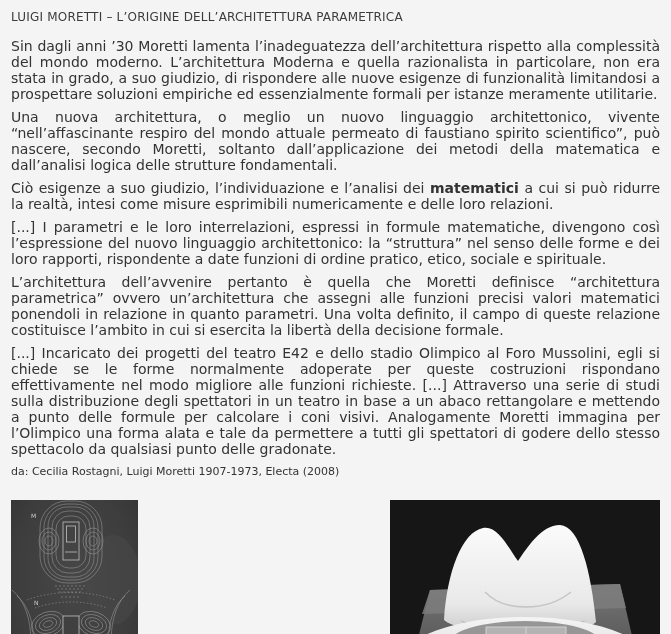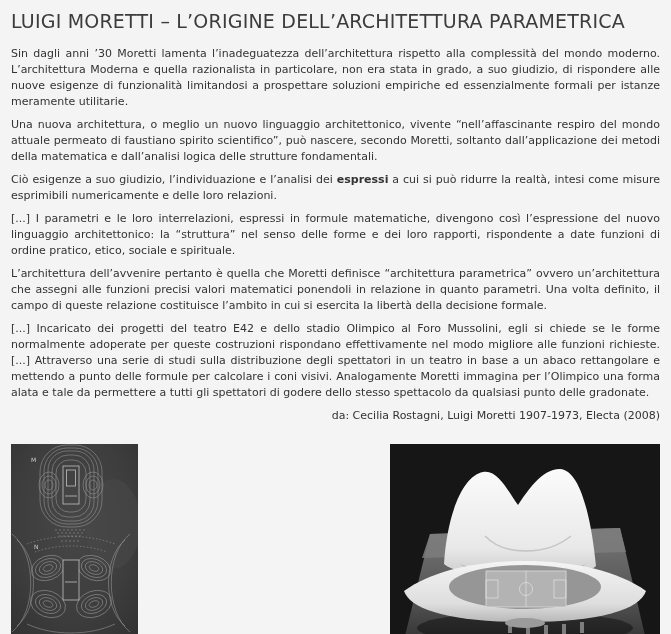--- a/index.html
+++ b/index.html
@@ -4,51 +4,50 @@
 <style>
   html,body{margin:0;padding:0;}
   .page{
     width:671px;height:634px;box-sizing:border-box;
     padding:8px 11px 10px 11px;
     background:#f4f4f4;
     font-family:"DejaVu Sans","Liberation Sans",sans-serif;
     overflow:hidden;
   }
   h1.title{
-    font-size:19px;font-weight:400;color:#3c3c3c;
+    font-size:12px;font-weight:400;color:#3c3c3c;
     margin:2px 0 14px 0;letter-spacing:.2px;
   }
   p.para{
-    font-size:11px;line-height:16px;color:#333;
+    font-size:14px;line-height:16px;color:#333;
     text-align:justify;margin:0 0 7px 0;
   }
   p.para strong{font-weight:bold;}
   p.citation{
     font-size:11px;line-height:16px;color:#333;
     margin:3px 0 0 0;
-    text-align:right;
   }
   .figures{
     margin-top:20px;
     display:flex;justify-content:space-between;align-items:flex-start;
   }
   figure{margin:0;padding:0;line-height:0;}
 </style>
 </head>
 <body>
 
 <div class="page">
 
   <h1 class="title">LUIGI MORETTI – L’ORIGINE DELL’ARCHITETTURA PARAMETRICA</h1>
 
   <p class="para">Sin dagli anni ’30 Moretti lamenta l’inadeguatezza dell’architettura rispetto alla complessità del mondo moderno. L’architettura Moderna e quella razionalista in particolare, non era stata in grado, a suo giudizio, di rispondere alle nuove esigenze di funzionalità limitandosi a prospettare soluzioni empiriche ed essenzialmente formali per istanze meramente utilitarie.</p>
 
   <p class="para">Una nuova architettura, o meglio un nuovo linguaggio architettonico, vivente “nell’affascinante respiro del mondo attuale permeato di faustiano spirito scientifico”, può nascere, secondo Moretti, soltanto dall’applicazione dei metodi della matematica e dall’analisi logica delle strutture fondamentali.</p>
 
-  <p class="para"><span>Ciò esigenze a suo giudizio, l’individuazione e l’analisi dei </span><strong>espressi</strong><span> a cui si può ridurre la realtà, intesi come misure esprimibili numericamente e delle loro relazioni.</span></p>
+  <p class="para"><span>Ciò esigenze a suo giudizio, l’individuazione e l’analisi dei </span><strong>matematici</strong><span> a cui si può ridurre la realtà, intesi come misure esprimibili numericamente e delle loro relazioni.</span></p>
 
   <p class="para">[...] I parametri e le loro interrelazioni, espressi in formule matematiche, divengono così l’espressione del nuovo linguaggio architettonico: la “struttura” nel senso delle forme e dei loro rapporti, rispondente a date funzioni di ordine pratico, etico, sociale e spirituale.</p>
 
   <p class="para">L’architettura dell’avvenire pertanto è quella che Moretti definisce “architettura parametrica” ovvero un’architettura che assegni alle funzioni precisi valori matematici ponendoli in relazione in quanto parametri. Una volta definito, il campo di queste relazione costituisce l’ambito in cui si esercita la libertà della decisione formale.</p>
 
   <p class="para">[...] Incaricato dei progetti del teatro E42 e dello stadio Olimpico al Foro Mussolini, egli si chiede se le forme normalmente adoperate per queste costruzioni rispondano effettivamente nel modo migliore alle funzioni richieste. [...] Attraverso una serie di studi sulla distribuzione degli spettatori in un teatro in base a un abaco rettangolare e mettendo a punto delle formule per calcolare i coni visivi. Analogamente Moretti immagina per l’Olimpico una forma alata e tale da permettere a tutti gli spettatori di godere dello stesso spettacolo da qualsiasi punto delle gradonate.</p>
 
   <p class="citation">da: Cecilia Rostagni, Luigi Moretti 1907-1973, Electa (2008)</p>
 
   <div class="figures">

